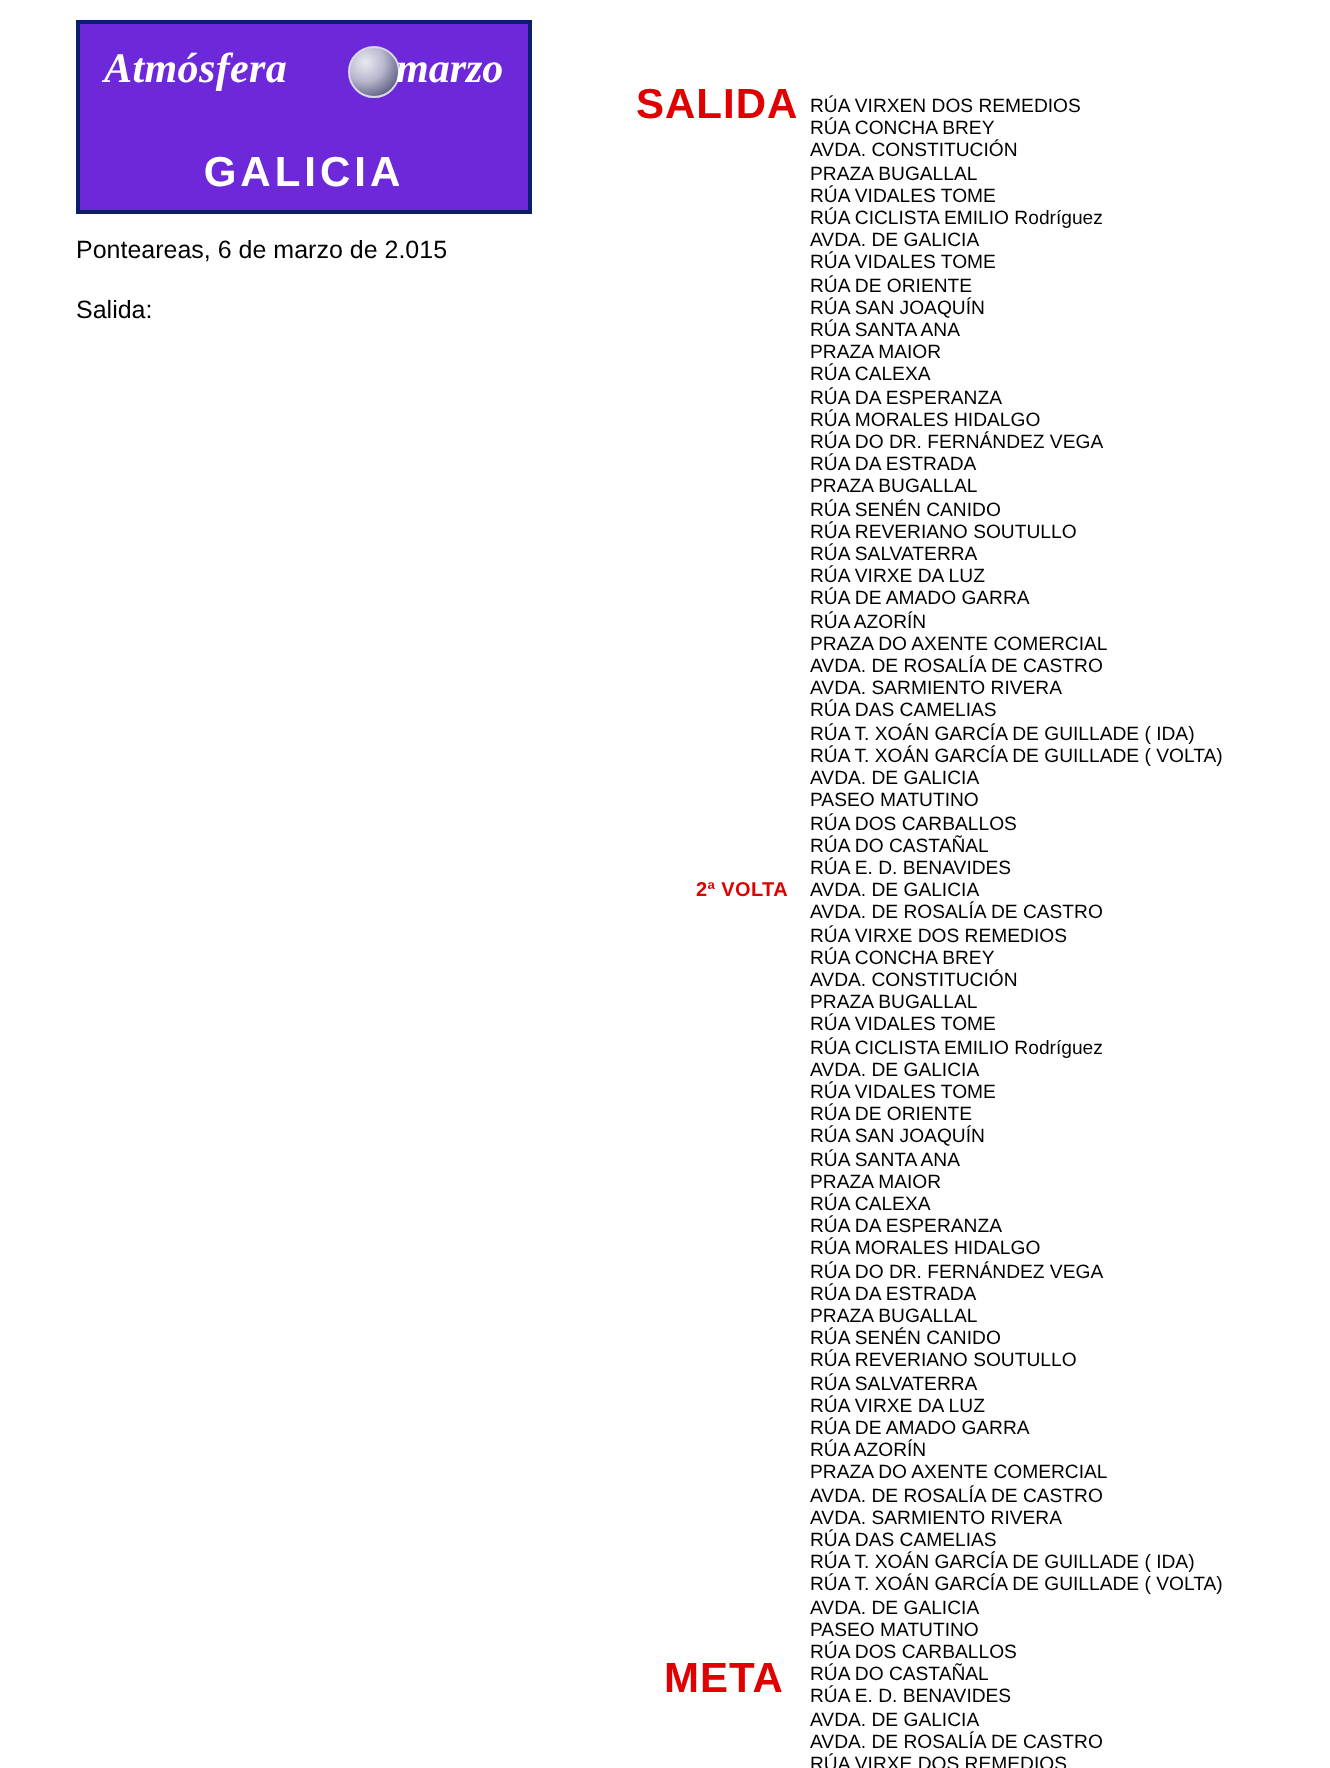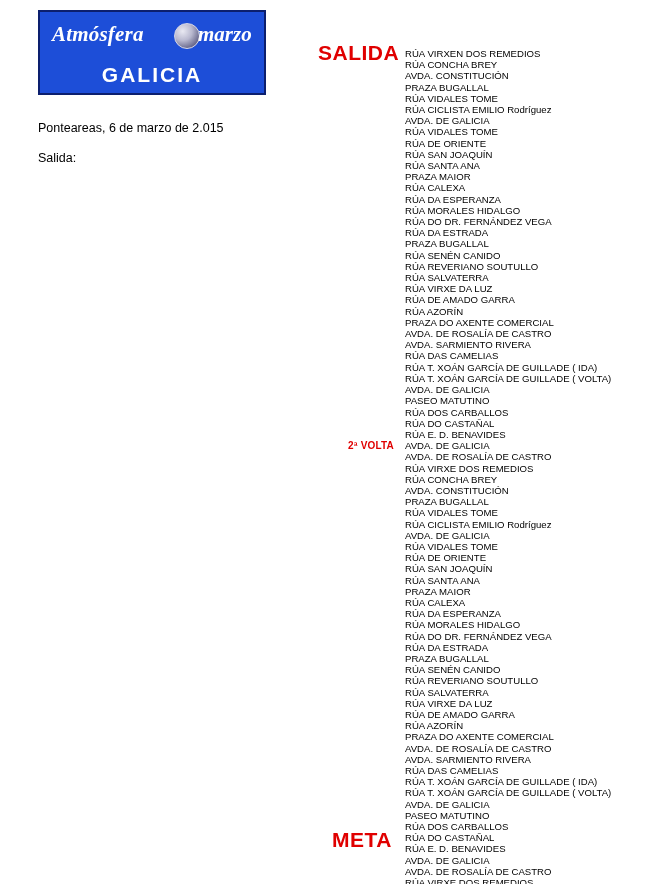--- a/index.html
+++ b/index.html
@@ -31,22 +31,22 @@
   .race-title {
     font-family: "Liberation Serif", serif;
     font-weight: bold;
     font-size: 30px;
     letter-spacing: 0.5px;
     line-height: 1.05;
     margin: 0 0 6px 4px;
   }
   .logo-box {
     width: 228px;
-    height: 85px;
-    background: #1d4ed8;
+    height: 97px;
+    background: #6d28d9;
     border: 2px solid #0c1f6e;
     position: relative;
     margin-left: 2px;
     box-sizing: border-box;
   }
   .logo-atmosfera {
     position: absolute;
     left: 12px;
     top: 10px;
     color: #ffffff;
@@ -87,21 +87,21 @@
     font-weight: bold;
     font-size: 21px;
     letter-spacing: 2px;
   }
   .info-line {
     font-size: 12.5px;
     line-height: 1.45;
     margin: 0;
   }
   .info-block {
-    margin-top: 24px;
+    margin-top: 9px;
     margin-left: 2px;
   }
   .spacer-sm { height: 12px; }
   .indent-line {
     font-size: 12.5px;
     margin-left: 30px;
     line-height: 1.5;
   }
 
   

